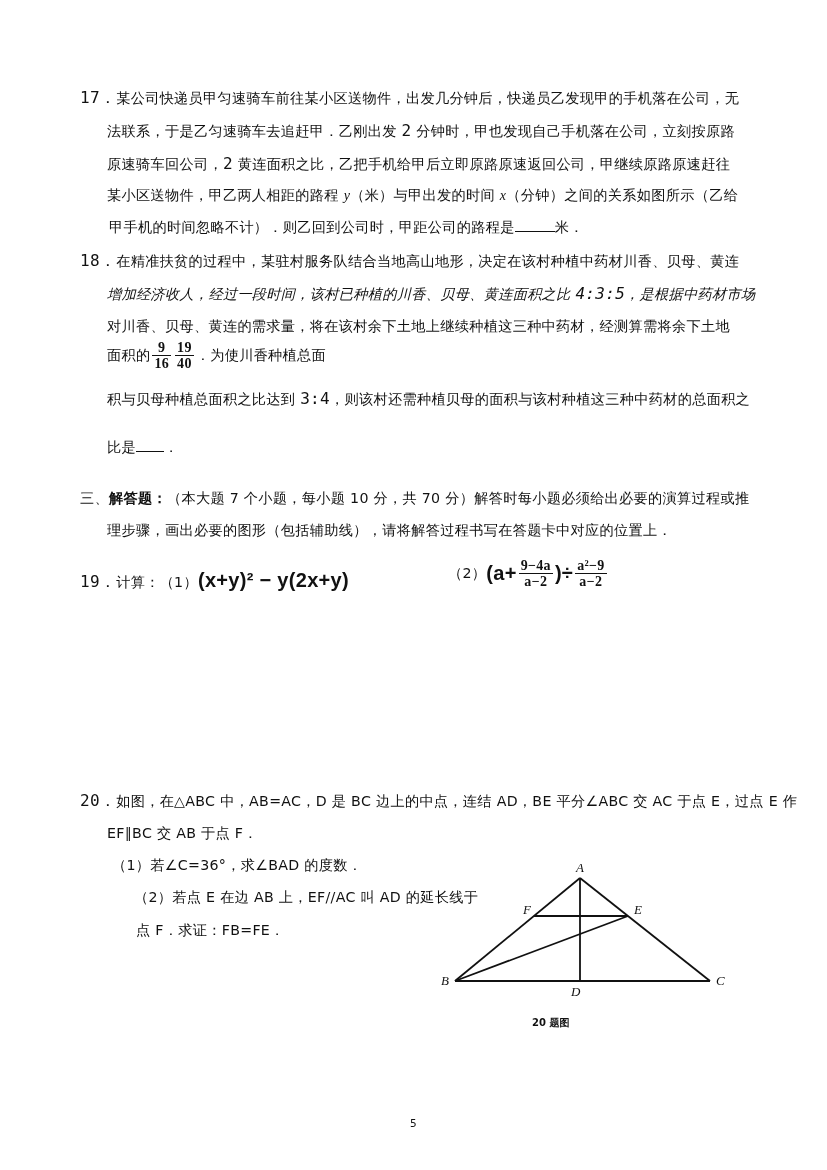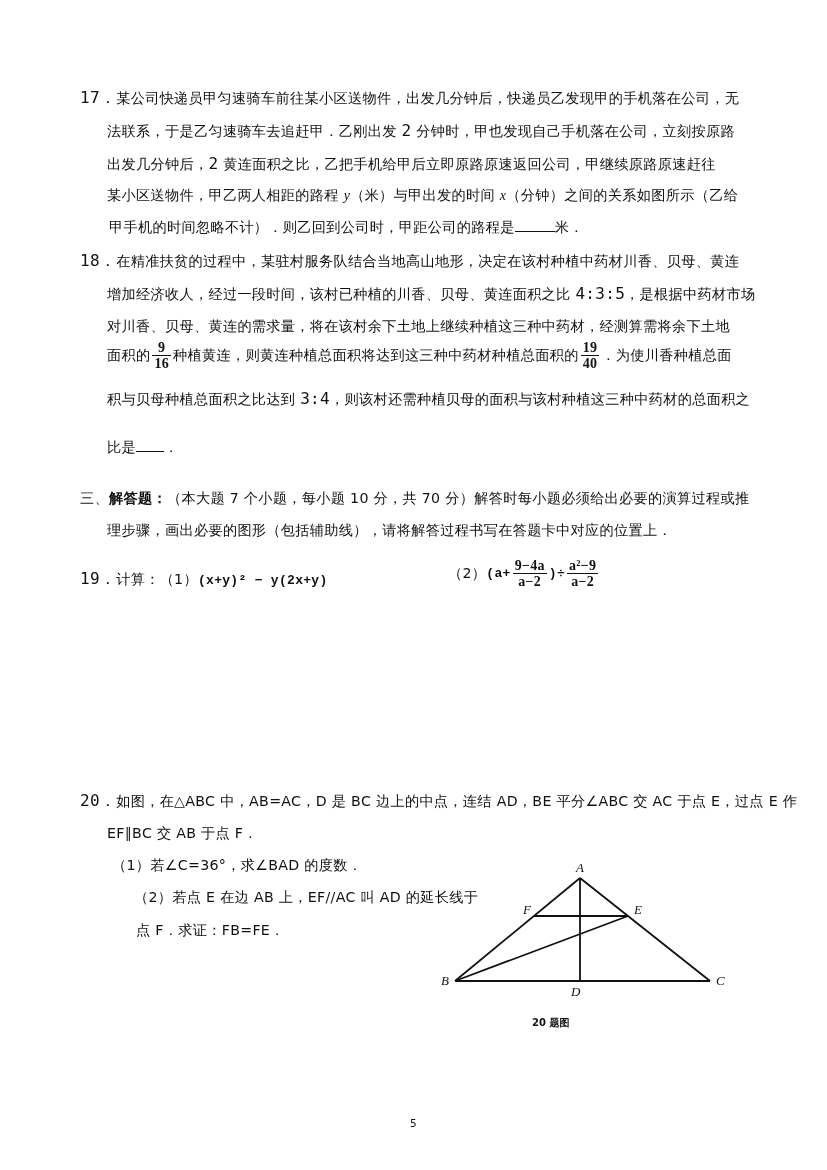--- a/index.html
+++ b/index.html
@@ -5,56 +5,56 @@
   html, body { margin: 0; padding: 0; background: #ffffff; }
   body { width: 827px; height: 1170px; position: relative; overflow: hidden;
          font-family: "DejaVu Sans", sans-serif; color: #111; }
   .line { position: absolute; font-size: 14.2px; white-space: nowrap; letter-spacing: 0.3px; }
   .num { font-family: "DejaVu Sans Mono", monospace; font-size: 16px; }
   .it { font-style: italic; font-family: "Liberation Serif", serif; font-size: 14px; }
   .blank { display: inline-block; border-bottom: 1px solid #111; height: 12px; vertical-align: baseline; }
   .frac { display: inline-block; vertical-align: middle; text-align: center; font-family: "Liberation Serif", serif; font-weight: bold; font-size: 14px; line-height: 15px; margin: 0 2px; }
   .frac .n { display: block; border-bottom: 1.5px solid #111; padding: 0 2px; }
   .frac .d { display: block; padding: 0 2px; }
-  .math { font-family: Liberation Mono, monospace; font-weight: bold; font-size: 13px; }
+  .math { font-family: Liberation Sans, sans-serif; font-weight: bold; font-size: 20px; }
   .bold { font-weight: bold; }
   svg text { font-family: "Liberation Serif", serif; font-style: italic; font-size: 13px; fill: #111; }
   .caption { position: absolute; font-size: 10px; font-weight: bold; }
   .pagenum { position: absolute; font-family: "DejaVu Sans Mono", monospace; font-size: 11px; }
 </style>
 </head>
 <body>
 
 <div class="line" style="left:80px;top:88px;">
   <span class="num">17．</span><span>某公司快递员甲匀速骑车前往某小区送物件，出发几分钟后，快递员乙发现甲的手机落在公司，无</span>
 </div>
 <div class="line" style="left:107px;top:121px;">
   <span>法联系，于是乙匀速骑车去追赶甲．乙刚出发</span> <span class="num">2</span> <span>分钟时，甲也发现自己手机落在公司，立刻按原路</span>
 </div>
 <div class="line" style="left:107px;top:154px;">
-  <span>出发几分钟后，</span><span class="num">2</span> <span>黄连面积之比，乙把手机给甲后立即原路原速返回公司，甲继续原路原速赶往</span>
+  <span>原速骑车回公司，</span><span class="num">2</span> <span>黄连面积之比，乙把手机给甲后立即原路原速返回公司，甲继续原路原速赶往</span>
 </div>
 <div class="line" style="left:107px;top:186px;">
   <span>某小区送物件，甲乙两人相距的路程</span> <span class="it">y</span><span>（米）与甲出发的时间</span> <span class="it">x</span><span>（分钟）之间的关系如图所示（乙给</span>
 </div>
 <div class="line" style="left:109px;top:218px;">
   <span>甲手机的时间忽略不计）．则乙回到公司时，甲距公司的路程是</span><span class="blank" style="width:40px;"></span><span>米．</span>
 </div>
 
 <div class="line" style="left:80px;top:251px;">
   <span class="num">18．</span><span>在精准扶贫的过程中，某驻村服务队结合当地高山地形，决定在该村种植中药材川香、贝母、黄连</span>
 </div>
-<div class="line" style="left:107px;top:284px;">
+<div class="line" style="left:107px;top:284px;font-style:italic;">
   <span>增加经济收人，经过一段时间，该村已种植的川香、贝母、黄连面积之比</span> <span class="num">4:3:5</span><span>，是根据中药材市场</span>
 </div>
 <div class="line" style="left:107px;top:317px;">
   <span>对川香、贝母、黄连的需求量，将在该村余下土地上继续种植这三种中药材，经测算需将余下土地</span>
 </div>
 <div class="line" style="left:107px;top:340px;">
-  <span style="vertical-align:middle;">面积的</span><span class="frac"><span class="n">9</span><span class="d">16</span></span><span style="vertical-align:middle;">种植黄连，则黄连种植总面积将达到这三种中药材种植总面积的</span><span class="frac"><span class="n">19</span><span class="d">40</span></span><span style="vertical-align:middle;">．为使川香种植总面</span>
+  <span style="vertical-align:middle;">面积的</span><span class="frac"><span class="n">9</span><span class="d">16</span></span><span class="frac"><span class="n">19</span><span class="d">40</span></span><span style="vertical-align:middle;">．为使川香种植总面</span>
 </div>
 <div class="line" style="left:107px;top:389px;">
   <span>积与贝母种植总面积之比达到</span> <span class="num">3:4</span><span>，则该村还需种植贝母的面积与该村种植这三种中药材的总面积之</span>
 </div>
 <div class="line" style="left:107px;top:438px;">
   <span>比是</span><span class="blank" style="width:28px;"></span><span>．</span>
 </div>
 
 <div class="line" style="left:80px;top:489px;">
   <span>三、</span><span class="bold">解答题：</span><span>（本大题 7 个小题，每小题 10 分，共 70 分）解答时每小题必须给出必要的演算过程或推</span>

